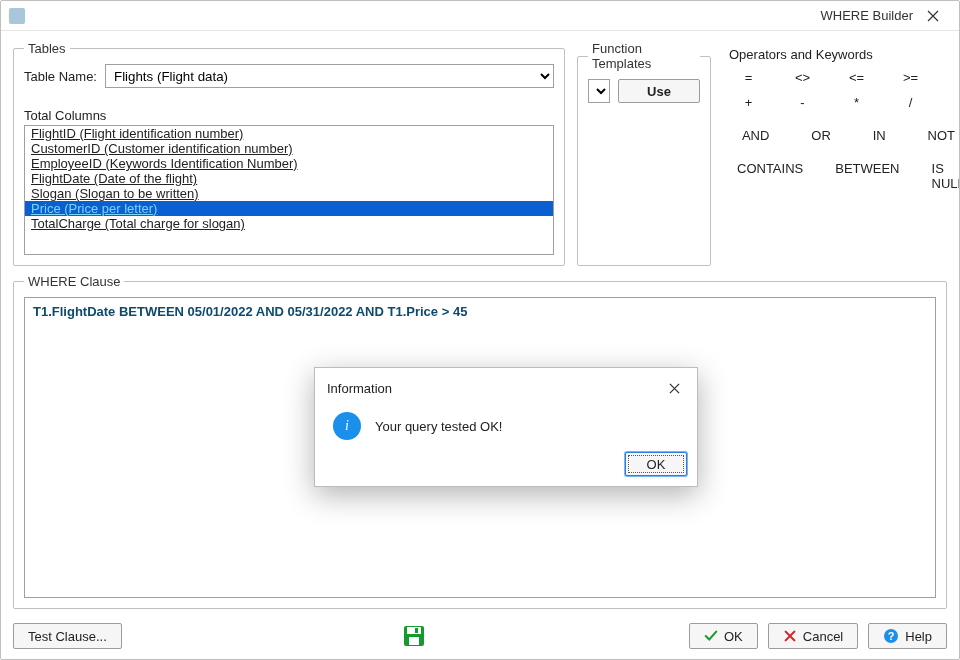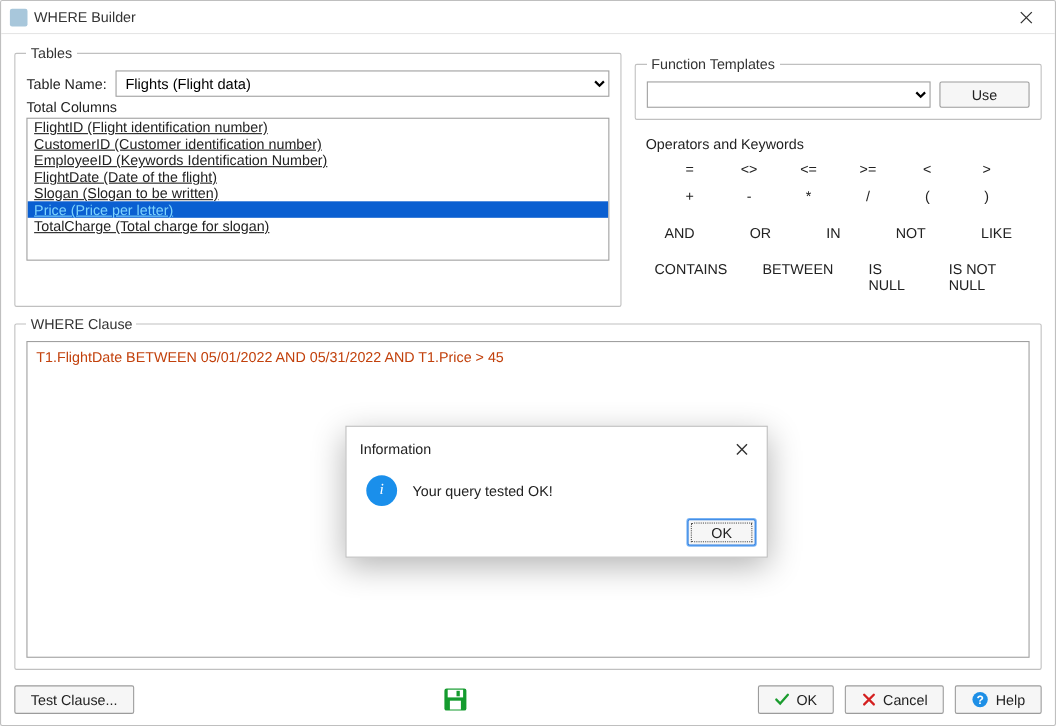--- a/index.html
+++ b/index.html
@@ -1,31 +1,31 @@
 <!DOCTYPE html>
 <html><head>
 <meta charset="utf-8">
 <style>
   * { box-sizing: border-box; }
   html, body { margin:0; padding:0; font-family: "Segoe UI", Tahoma, sans-serif; font-size:13px; color:#222; background:#fff; }
   .window { width:960px; height:660px; border:1px solid #bfbfbf; position:relative; background:#fff; display:flex; flex-direction:column; overflow:hidden; border-radius:2px; }
-  .titlebar { height:30px; display:flex; align-items:center; padding:0 6px 0 8px; border-bottom:1px solid #e5e5e5; }
+  .titlebar { height:30px; display:flex; align-items:center; padding:0 6px 0 8px; border-bottom:1px solid #e5e5e5;text-align:right; }
   .titlebar .title-text { flex:1; padding-left:6px; font-size:13px; color:#333; }
   .titlebar .app-icon { width:16px; height:16px; background:#a8c7db; border-radius:2px; display:inline-block; }
   .titlebar .close-btn { width:40px; height:28px; display:flex; align-items:center; justify-content:center; font-size:16px; color:#555; cursor:default; }
 
   .content { flex:1; padding:10px 12px 8px 12px; display:flex; flex-direction:column; gap:8px; position:relative; }
   fieldset { border:1px solid #c0c0c0; border-radius:2px; margin:0; padding:8px 10px 10px 10px; }
   legend { padding:0 4px; font-size:13px; color:#333; }
 
   .top-row { display:flex; gap:12px; }
   .tables-box { flex: 1 1 0; min-width:0; }
-  .functions-box { width:370px; display:flex; flex-direction:column; gap:8px;margin-top:10px; }
-
-  .tablename-row { display:flex; align-items:center; gap:8px; margin-bottom:2px; }
+  .functions-box { width:370px; display:flex; gap:8px; }
+
+  .tablename-row { display:flex; align-items:center; gap:8px; margin-bottom:20px; }
   .tablename-row label { white-space:nowrap; }
   .tablename-row select { flex:1; height:24px; border:1px solid #a0a0a0; padding:0 4px; background:#fff; }
 
   .selectcols-label { margin:2px 0 2px 0; }
   .col-listbox { border:1px solid #a0a0a0; height:130px; overflow-y:auto; overflow-x:hidden; background:#fff; }
   .col-item { padding:0px 6px; height:15px; line-height:15px; font-size:13px; white-space:nowrap; overflow:hidden;text-decoration:underline; }
   .col-item.selected { background:#0a5fd1; color:#7dd3fc; }
   .addcol-link { text-align:center; margin-top:6px; color:#000; text-decoration:underline; cursor:default; }
 
   .func-row { display:flex; gap:8px; align-items:center; }
@@ -36,31 +36,31 @@
   .ops-legend { margin-bottom:6px; }
   .ops-grid { display:flex; flex-direction:column; gap:6px; align-items:center; }
   .op-row { display:flex; gap:0; justify-content:center; width:100%; }
   .op-row.small .op { width:36px; text-align:center; padding:2px 0; }
   .op { font-size:13px; color:#222; cursor:default; }
   .op-row.words { justify-content:space-around; font-size:13px; padding:0 4px;gap:24px; }
   .op-row.words .op { padding:2px 4px; }
   .big-gap { gap:18px; }
 
   .where-box { flex:1; display:flex; flex-direction:column; }
-  .where-text { flex:1; border:1px solid #a0a0a0; background:#fff; padding:6px 8px; font-size:13px; color:#c2410c; overflow:auto; }
+  .where-text { flex:1; border:1px solid #a0a0a0; background:#fff; padding:6px 8px; font-size:13px; color:#0c4a6e; overflow:auto;font-weight:bold; }
 
   .bottom-bar { display:flex; align-items:center; gap:10px; padding:6px 12px 10px 12px; }
   .spacer { flex:1; }
   .btn.large { height:26px; }
   .icon-check { width:14px; height:14px; display:inline-block; }
   .save-icon { width:24px; height:24px; margin-left:270px; }
 
   
   .modal-backdrop { position:absolute; left:0; top:0; right:0; bottom:0; pointer-events:none; }
-  .modal { position:absolute; left:313px; top:386px; width:384px; height:120px; background:#fff; border:1px solid #bcbcbc; box-shadow:0 8px 28px rgba(0,0,0,0.3); display:flex; flex-direction:column; pointer-events:auto; }
+  .modal { position:absolute; left:313px; top:366px; width:384px; height:120px; background:#fff; border:1px solid #bcbcbc; box-shadow:0 8px 28px rgba(0,0,0,0.3); display:flex; flex-direction:column; pointer-events:auto; }
   .modal-title-row { display:flex; align-items:center; padding:8px 10px 2px 12px; }
   .modal-title-row .mt { flex:1; font-size:13px; color:#222; }
   .modal-close { width:26px; height:24px; display:flex; align-items:center; justify-content:center; font-size:15px; color:#333; }
   .modal-body { flex:1; display:flex; align-items:center; gap:14px; padding:4px 16px 0 18px; }
   .info-circle { width:28px; height:28px; border-radius:50%; background:#1a8feb; color:#fff; display:flex; align-items:center; justify-content:center; font-family:Georgia,serif; font-style:italic; font-size:14px; }
   .modal-footer { display:flex; justify-content:flex-end; padding:6px 10px 10px 10px; }
   .btn.ok-modal { width:62px; justify-content:center; border:1px solid #2b7de1; outline:1px dotted #555; outline-offset:-4px; box-shadow:0 0 0 1px #79b4f5; }
 
   
   .col-listbox::-webkit-scrollbar { width:16px; }
@@ -109,21 +109,21 @@
           </div>
 
       </fieldset>
 
       <div class="functions-box">
 
         <fieldset style="padding-bottom:10px;">
           <legend>Function Templates</legend>
           <div class="func-row">
             <select><option></option></select>
-            <button class="btn" style="width:82px;justify-content:center;">Use</button>
+            <button class="btn" style="width:82px;justify-content:center;font-weight:bold;">Use</button>
           </div>
         </fieldset>
 
         <div class="ops-field">
           <div class="ops-legend">Operators and Keywords</div>
           <div class="ops-grid">
             <div class="op-row small big-gap" id="op-row1">
                 <span class="op">=</span>
                 <span class="op">&lt;&gt;</span>
                 <span class="op">&lt;=</span>

